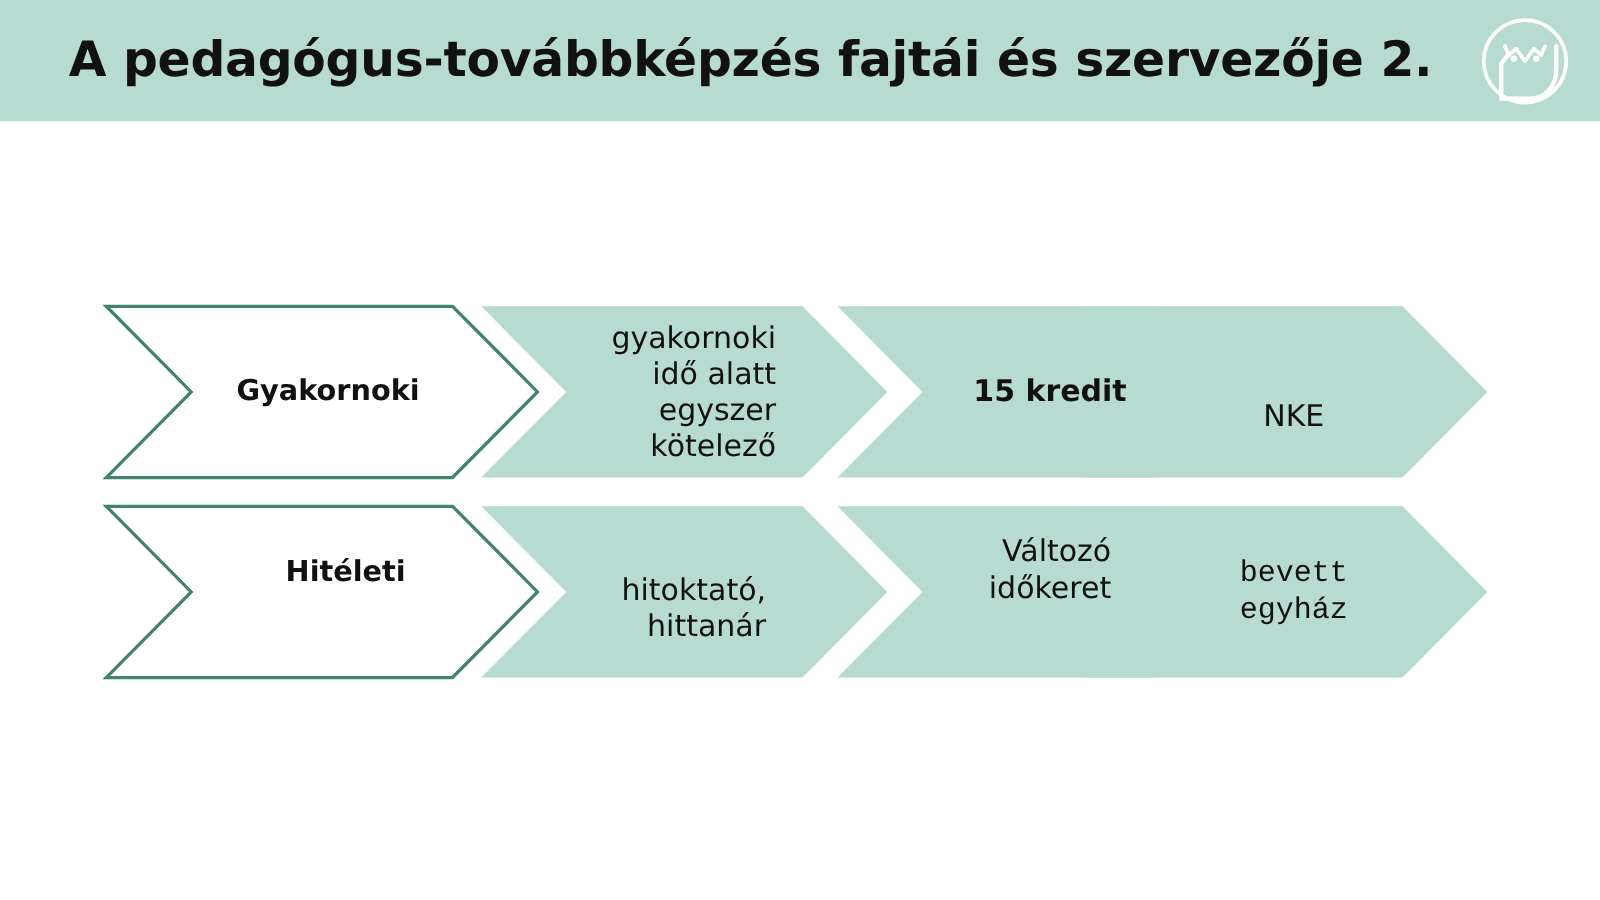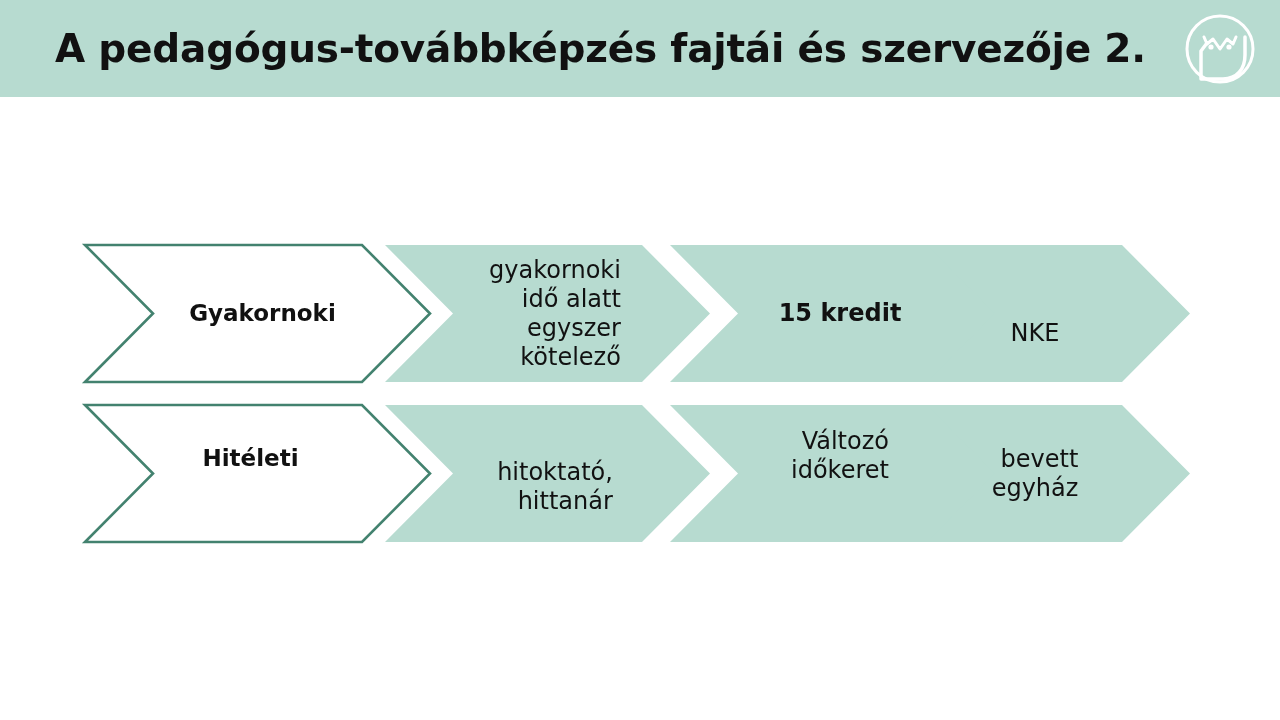--- a/index.html
+++ b/index.html
@@ -106,19 +106,19 @@
 </svg>
 
 <div class="chev-label lead" style="left:155px; top:245px; width:215px; height:137px;">Gyakornoki</div>
 <div class="chev-label" style="left:455px; top:245px; width:200px; height:137px;">gyakornoki
 idő alatt
 egyszer
 kötelező</div>
 <div class="chev-label" style="left:740px; top:245px; width:200px; height:137px;font-weight:bold;">15 kredit</div>
 <div class="chev-label" style="left:935px; top:245px; width:200px; height:176px;">NKE</div>
 
-<div class="chev-label lead" style="left:143px; top:405px; width:215px; height:106px;">Hitéleti</div>
+<div class="chev-label lead" style="left:169px; top:405px; width:215px; height:106px;">Hitéleti</div>
 <div class="chev-label" style="left:455px; top:405px; width:200px; height:163px;">hitoktató,
 hittanár</div>
 <div class="chev-label" style="left:740px; top:405px; width:200px; height:101px;">Változó
 időkeret</div>
-<div class="chev-label" style="left:935px; top:405px; width:200px; height:137px;">bevett
+<div class="chev-label" style="left:935px; top:405px; width:200px; height:137px;font-family:Liberation Mono, monospace;">bevett
 egyház</div>
 
 </body></html>

